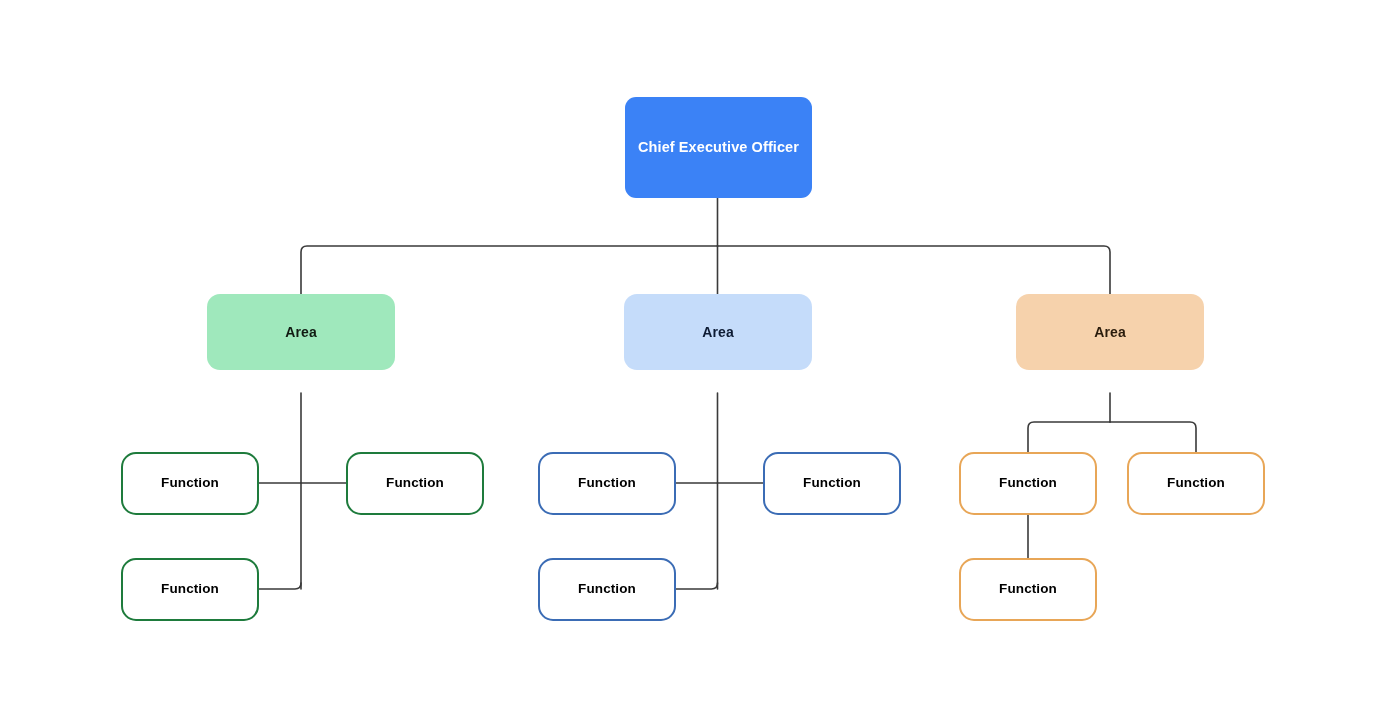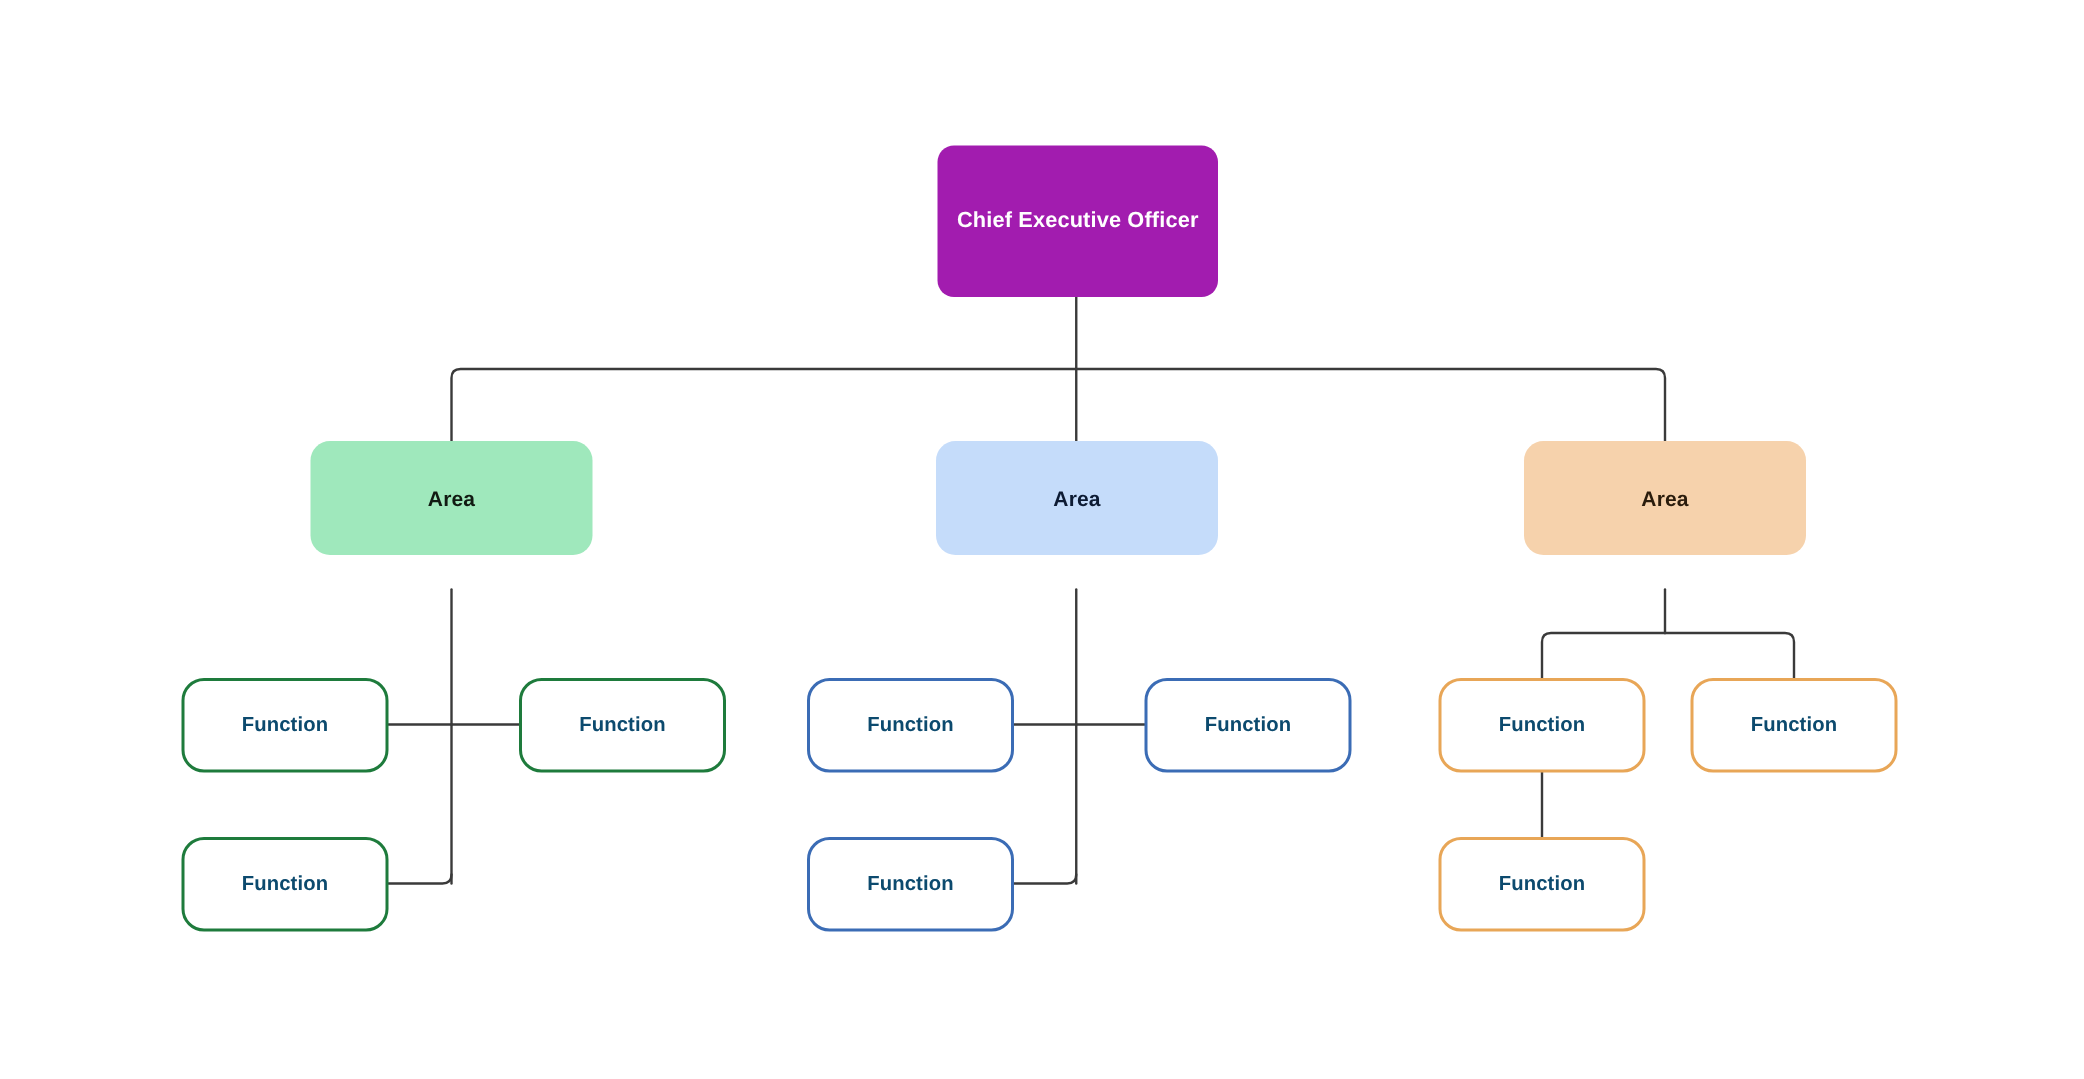--- a/index.html
+++ b/index.html
@@ -39,21 +39,21 @@
     font-weight: bold;
     letter-spacing: 0.1px;
     line-height: 1.2;
     white-space: nowrap;
   }
   
   .node.root {
     width: 187px;
     height: 101px;
     border-radius: 11px;
-    background: #a21caf;
+    background: #3b82f6;
   }
   .node.root .node-label {
     color: #ffffff;
     font-size: 14.5px;
   }
   
   .node.area {
     width: 188px;
     height: 76px;
     border-radius: 13px;
@@ -69,21 +69,21 @@
   .node.area.orange .node-label { color: #2a1c0c; }
   
   .node.fn {
     width: 138px;
     height: 63px;
     border-radius: 15px;
     background: #ffffff;
     border: 2.5px solid #1e7b3c;
   }
   .node.fn .node-label {
-    color: #0c4a6e;
+    color: #000000;
     font-size: 13.5px;
   }
   .node.fn.green  { border-color: #1e7b3c; }
   .node.fn.blue   { border-color: #3b6cb5; }
   .node.fn.orange { border-color: #e8a657; }
 </style>
 </head>
 <body>
 
 <div id="canvas">

